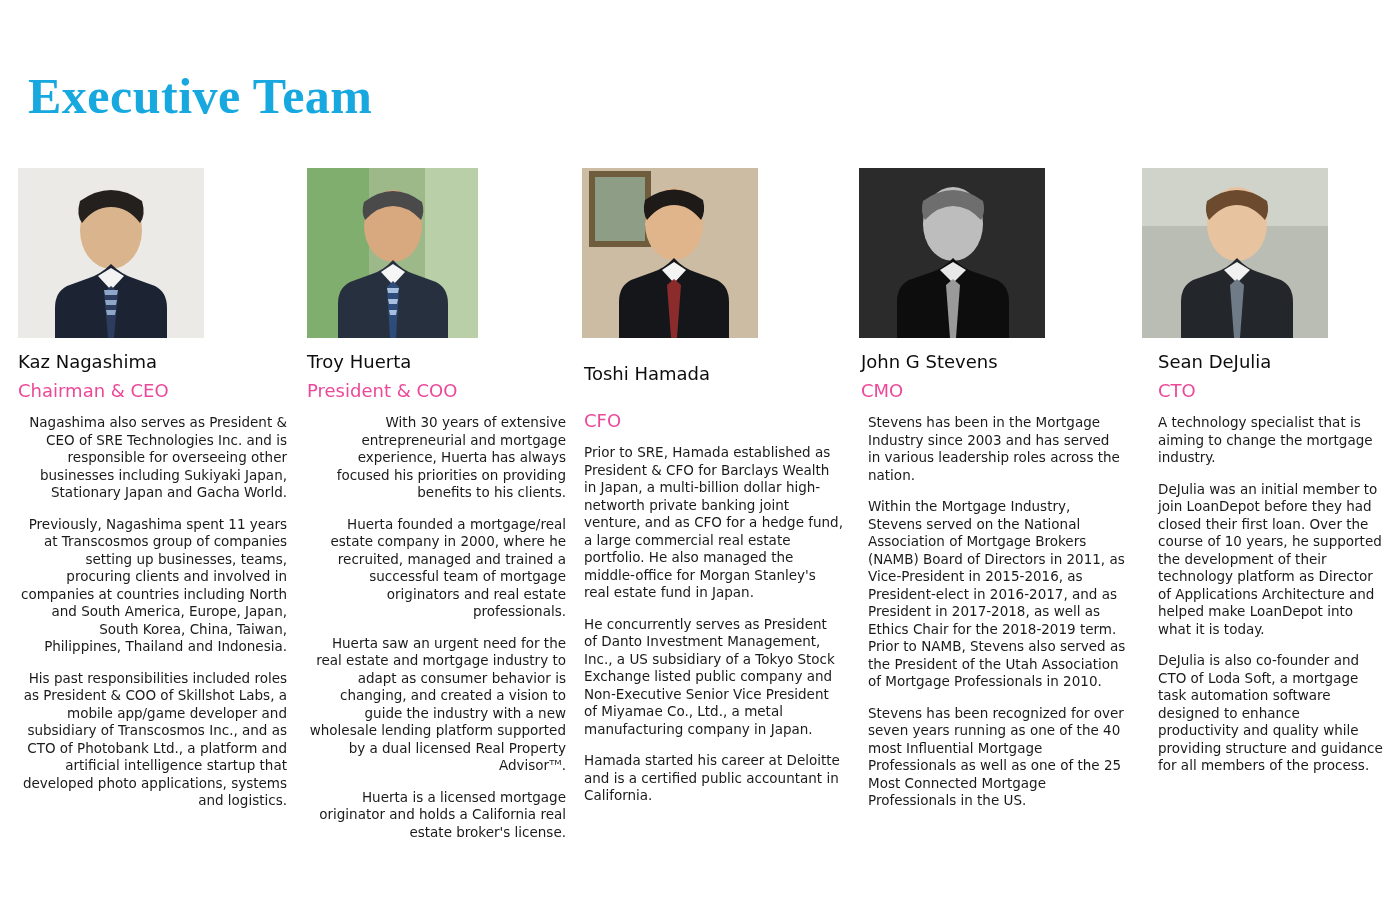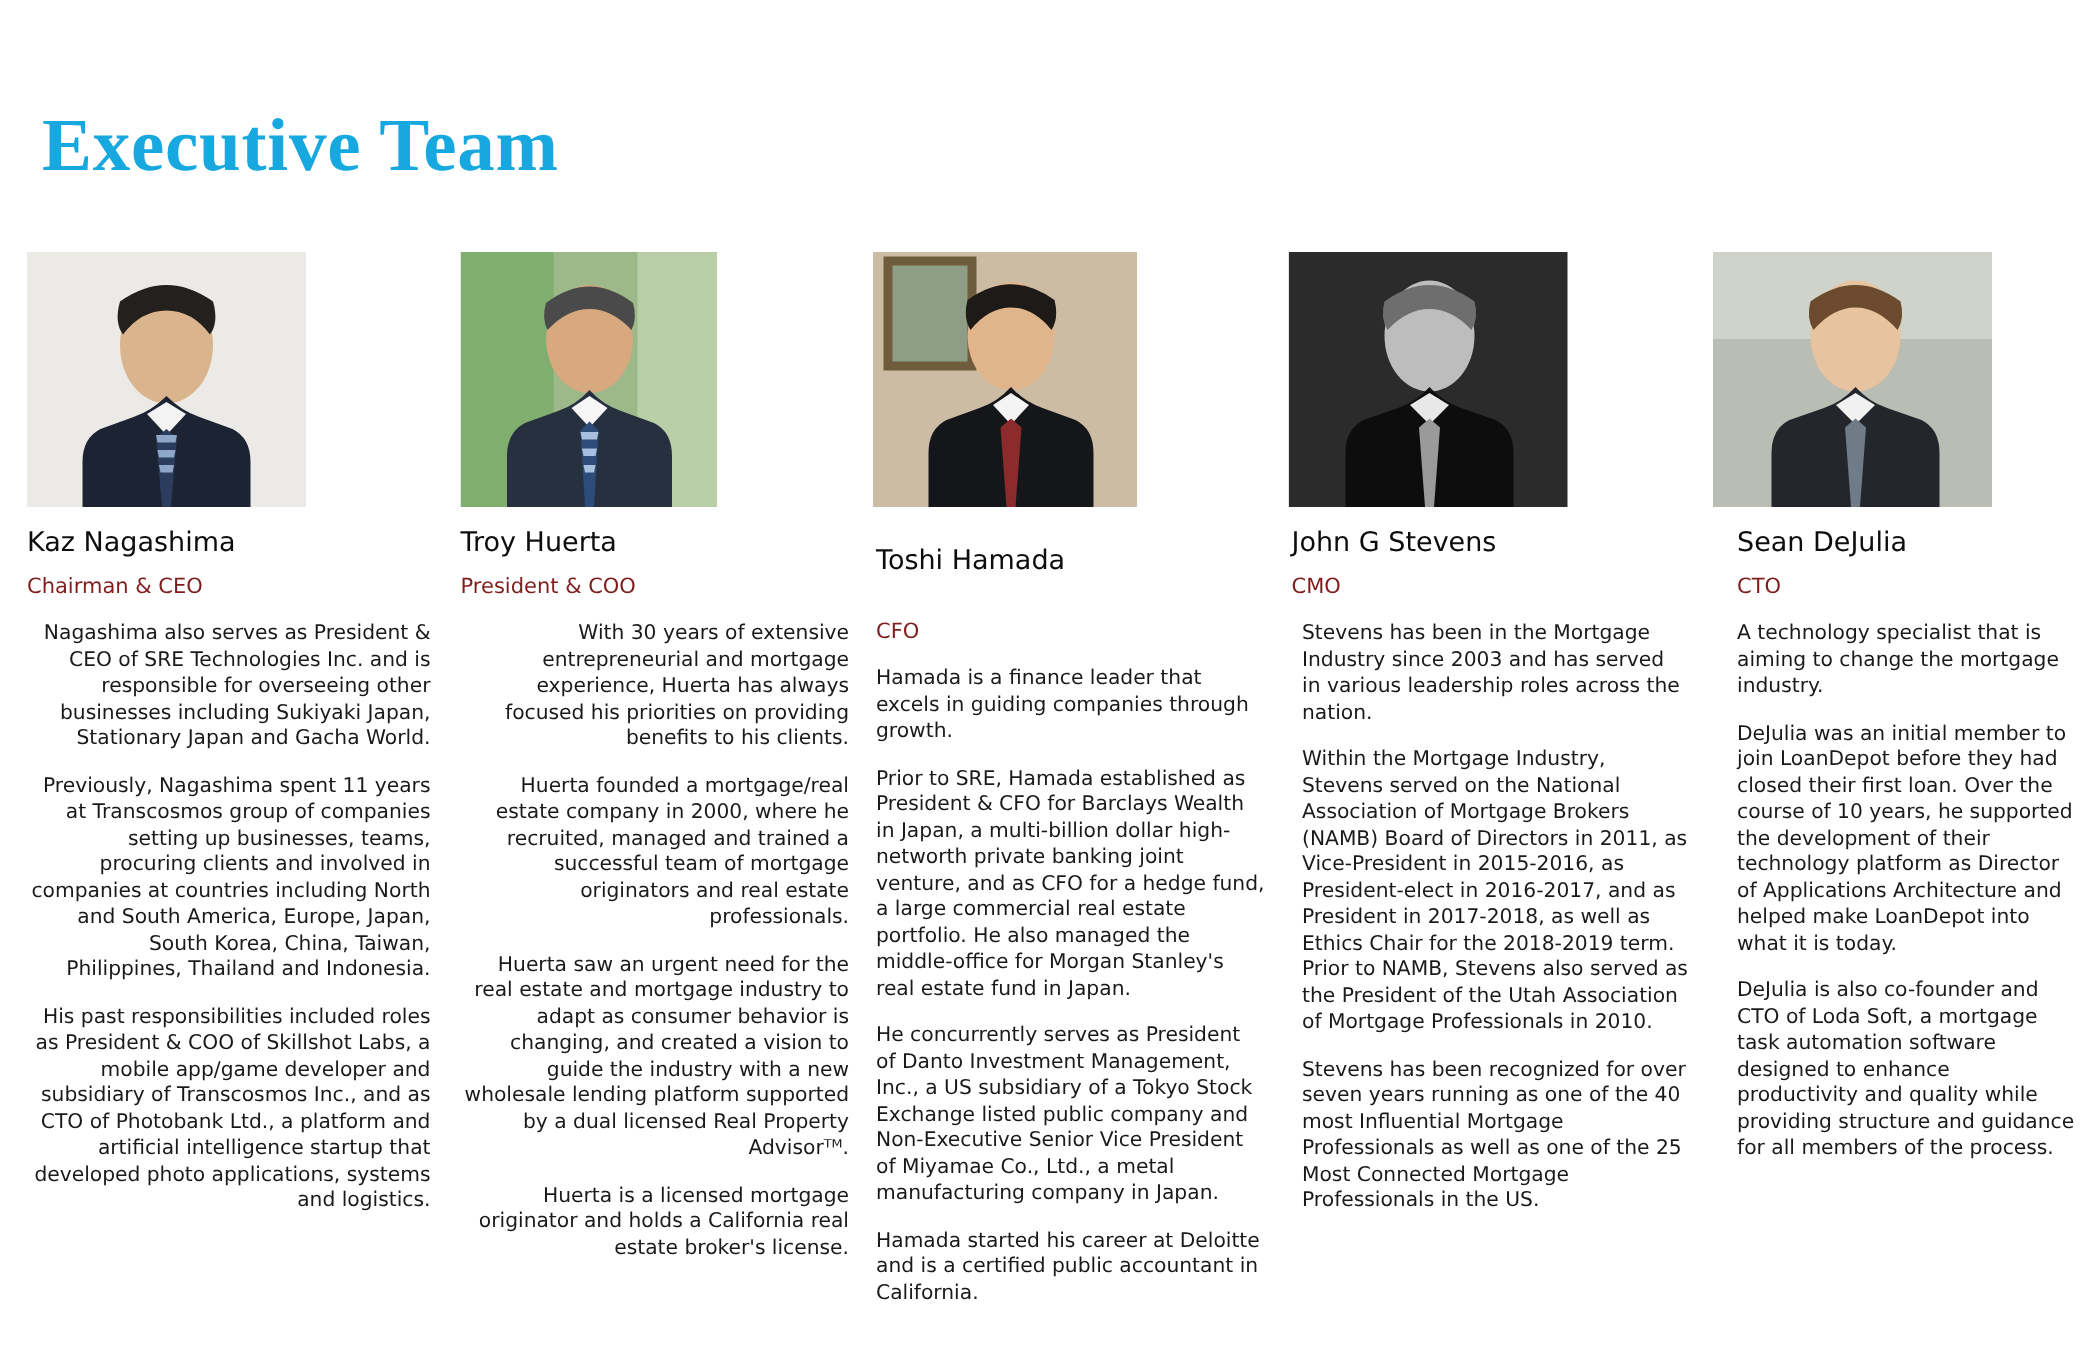--- a/index.html
+++ b/index.html
@@ -64,23 +64,23 @@
   .name {
     margin-top: 8px;
     font-size: 18px;
     line-height: 32px;
     font-family: "DejaVu Sans", sans-serif;
     color: #0d0d0d;
     white-space: nowrap;
   }
   .role {
     margin-top: 2px;
-    font-size: 14px;
+    font-size: 18px;
     line-height: 22px;
-    color: #7f1d1d;
+    color: #ec4899;
   }
   .bio {
     margin-top: 12px;
     font-size: 13.5px;
     line-height: 17.5px;
     color: #1a1a1a;
   }
   .bio p {
     margin: 0 0 14px 0;
   }
@@ -170,21 +170,20 @@
           <ellipse cx="92" cy="56" rx="29" ry="36" fill="#e0b58c"></ellipse>
           <path d="M63 32 q29 -21 58 0 q3 12 -2 20 q-12 -15 -27 -15 q-15 0 -27 15 q-5 -8 -2 -20z" fill="#1d1a17"></path>
           <path d="M92 90 q-9 10 -21 14 l-22 8 q-12 6 -12 22 l0 36 l110 0 l0 -36 q0 -16 -12 -22 l-22 -8 q-12 -4 -21 -14z" fill="#15161a"></path>
           <path d="M92 94 l-12 8 l12 13 l12 -13z" fill="#f4f4f4"></path>
           <path d="M92 111 l-7 6 l4 53 l6 0 l4 -53z" fill="#8c2b2b"></path>
         </svg>
       </div>
       <div class="name">Toshi Hamada</div>
       <div class="role">CFO</div>
       <div class="bio">
-        <p>Hamada is a finance leader that excels in guiding companies through growth.</p>
         <p>Prior to SRE, Hamada established as President &amp; CFO for Barclays Wealth in Japan, a multi-billion dollar high-networth private banking joint venture, and as CFO for a hedge fund, a large commercial real estate portfolio.  He also managed the middle-office for Morgan Stanley's real estate fund in Japan.</p>
         <p>He concurrently serves as President of Danto Investment Management, Inc., a US subsidiary of a Tokyo Stock Exchange listed public company and Non-Executive Senior Vice President of Miyamae Co., Ltd., a metal manufacturing company in Japan.</p>
         <p>Hamada started his career at Deloitte and is a certified public accountant in California.</p>
       </div>
     </div>
 
     <div class="col col-3">
       <div class="photo">
         <svg width="188" height="170" viewBox="0 0 188 170" xmlns="http://www.w3.org/2000/svg">
           <rect width="188" height="170" fill="#2b2b2b"></rect>

